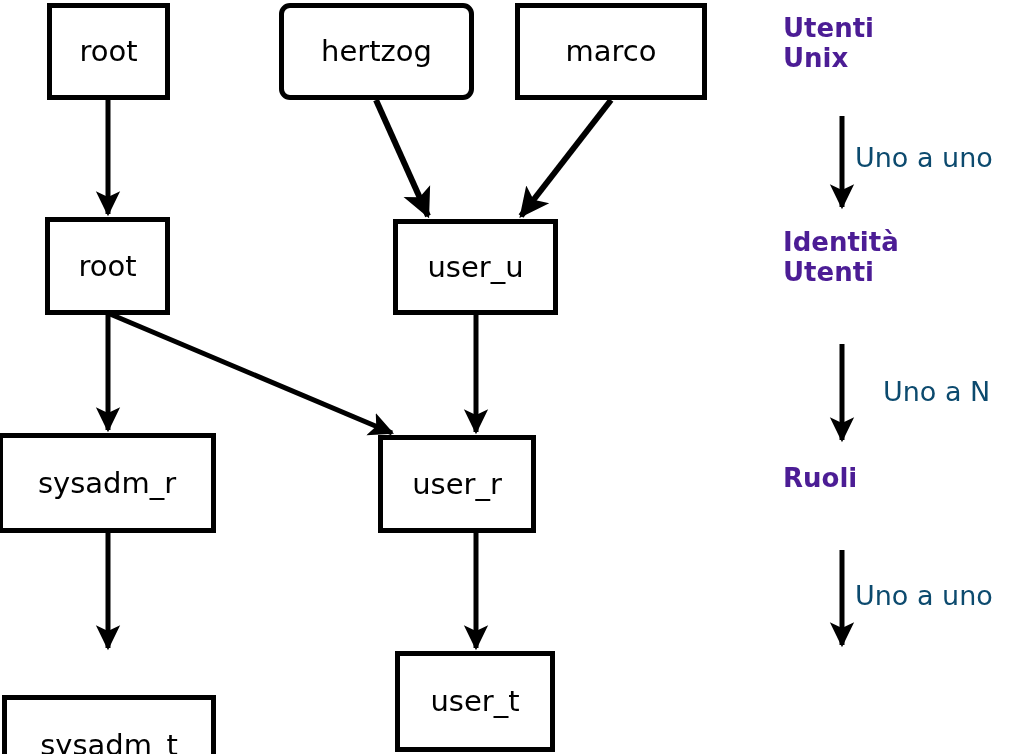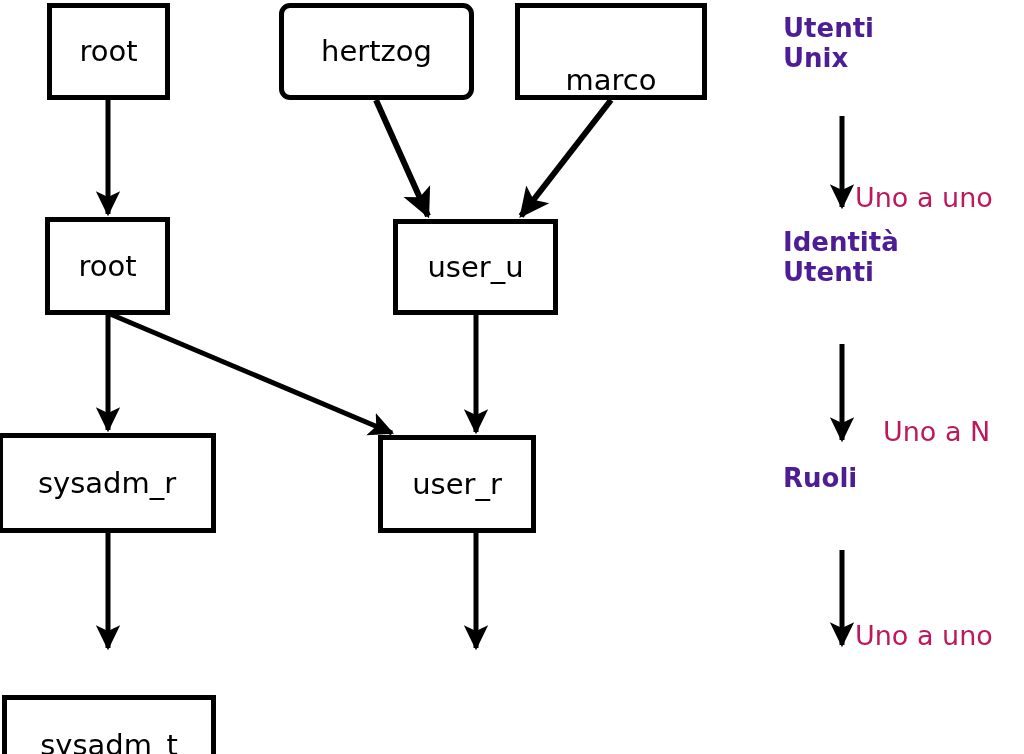--- a/index.html
+++ b/index.html
@@ -57,24 +57,23 @@
     color: #4c1d95;
     white-space: pre;
     z-index: 3;
   }
   .legend-edge-label {
     position: absolute;
     font-family: "DejaVu Sans", "Liberation Sans", sans-serif;
     font-size: 27px;
     font-weight: 400;
     line-height: 1;
-    color: #be185d;
+    color: #0c4a6e;
     white-space: nowrap;
     z-index: 3;
-    margin-top: 40px;
   }
 </style>
 </head>
 <body>
 
 <div id="canvas">
 
   <svg id="edges" viewBox="0 0 1024 754" xmlns="http://www.w3.org/2000/svg">
     <defs>
       <marker id="ah" viewBox="0 0 12 12" refX="10.5" refY="6" markerWidth="5.2" markerHeight="5.2" orient="auto-start-reverse" markerUnits="strokeWidth">
@@ -104,21 +103,21 @@
   </svg>
 
   <div class="node" style="left:47px; top:3px; width:123px; height:97px;">
     <span class="node-label">root</span>
   </div>
 
   <div class="node" style="left:279px; top:3px; width:195px; height:97px;border-radius:11px;">
     <span class="node-label">hertzog</span>
   </div>
 
-  <div class="node" style="left:515px; top:3px; width:192px; height:97px;align-items:flex-end;">
+  <div class="node" style="left:515px; top:3px; width:192px; height:97px;">
     <span class="node-label">marco</span>
   </div>
 
   <div class="node" style="left:45px; top:217px; width:125px; height:98px;">
     <span class="node-label">root</span>
   </div>
 
   <div class="node" style="left:393px; top:219px; width:165px; height:96px;">
     <span class="node-label">user_u</span>
   </div>
@@ -128,20 +127,23 @@
   </div>
 
   <div class="node" style="left:378px; top:435px; width:158px; height:98px;">
     <span class="node-label">user_r</span>
   </div>
 
   <div class="node" style="left:2px; top:651px; width:214px; height:101px;margin-top:44px;">
     <span class="node-label">sysadm_t</span>
   </div>
 
+  <div class="node" style="left:395px; top:651px; width:160px; height:101px;">
+    <span class="node-label">user_t</span>
+  </div>
 
   <div class="legend-term" style="left:783px; top:14px;">Utenti
 Unix</div>
 
   <div class="legend-edge-label" style="left:855px; top:144px;">Uno a uno</div>
 
   <div class="legend-term" style="left:783px; top:228px;">Identità
 Utenti</div>
 
   <div class="legend-edge-label" style="left:883px; top:378px;">Uno a N</div>

